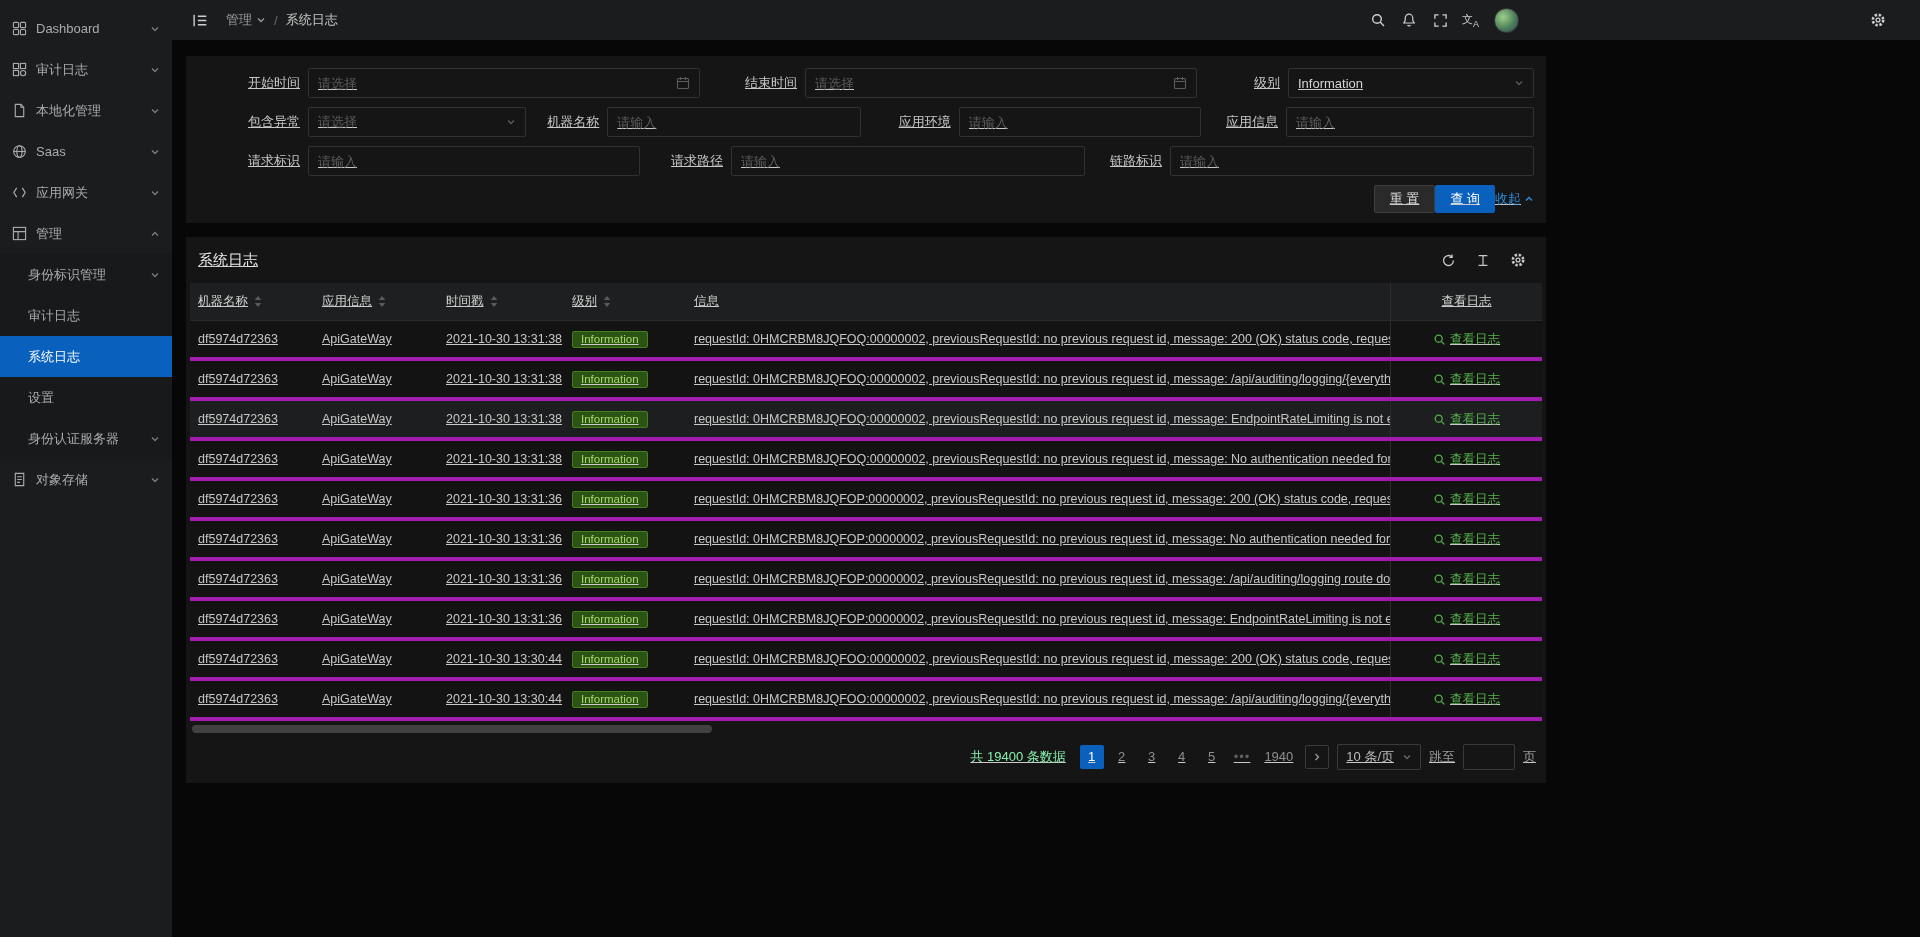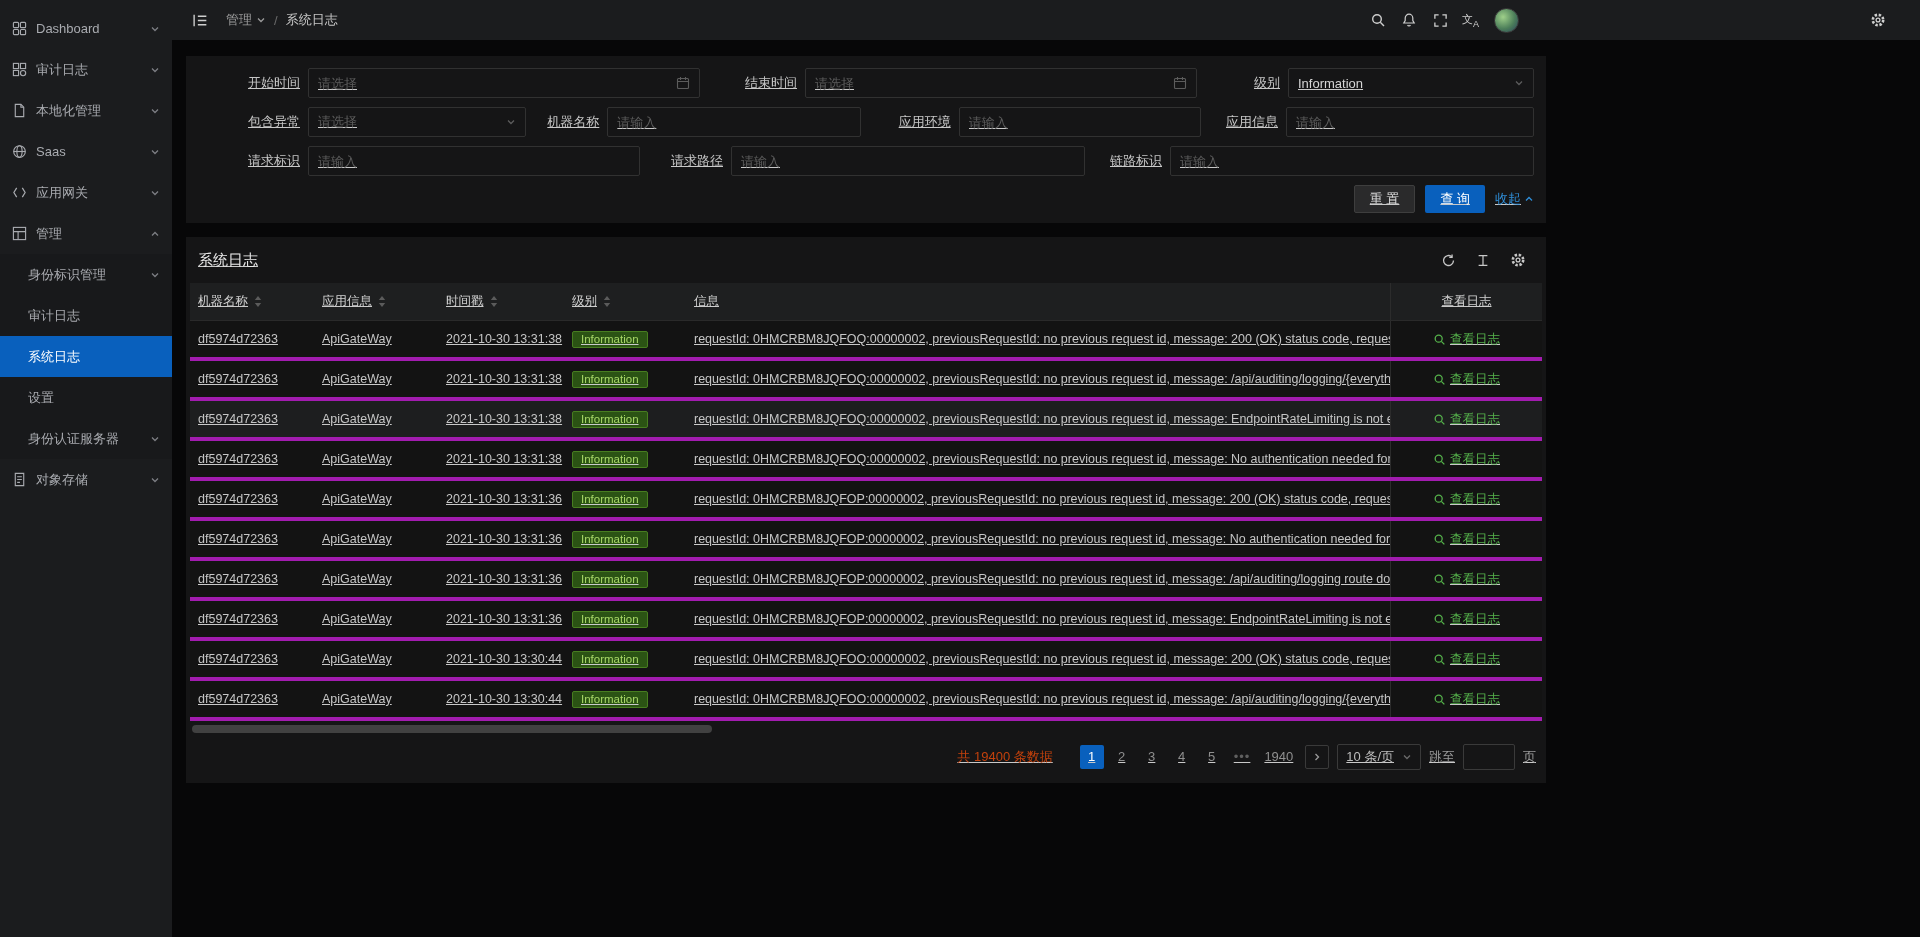--- a/index.html
+++ b/index.html
@@ -50,21 +50,21 @@
   .flabel { text-align:right; padding-right:8px; color:#c6c6c6; font-size:13px; flex:none; white-space:nowrap; }
   .fctrl { display:flex; align-items:center; gap:6px; height:30px; border:1px solid var(--border);
     border-radius:2px; padding:0 9px; background:var(--card-bg); cursor:text; }
   .fctrl input { flex:1; min-width:0; background:transparent; border:none; outline:none; color:#d6d6d6; font-size:13px;
     font-family:inherit; }
   .fctrl input::placeholder { color:#5c5c5c; }
   .fctrl .ctrl-icon { color:#5c5c5c; display:inline-flex; flex:none; }
   .fctrl .sel-placeholder { flex:1; color:#5c5c5c; font-size:13px; }
   .fctrl .sel-value { flex:1; color:#d6d6d6; font-size:13px; }
   .fctrl.is-select { cursor:pointer; }
-  .filter-actions { display:flex; justify-content:flex-end; align-items:center; gap:10px; margin-top:6px; }
+  .filter-actions { display:flex; justify-content:flex-end; align-items:center; margin-top:6px; }
   .btn { height:28px; padding:0 15px; border-radius:2px; font-size:13px; cursor:pointer; border:none; font-family:inherit; }
   .btn-default { background:#2a2a2b; border:1px solid #3e3e3e; color:#e0e0e0; }
   .btn-primary { background:var(--primary); color:#fff; }
   .collapse-link { color:var(--link-blue); font-size:13px; display:inline-flex; align-items:center; gap:3px; cursor:pointer; }
 
   
   .table-card { margin-top:14px; padding:0 4px 4px; }
   .table-title-row { height:46px; display:flex; align-items:center; padding:0 8px; }
   .table-title { font-size:15px; color:#e8e8e8; }
   .table-tools { margin-left:auto; display:flex; align-items:center; gap:20px; color:#c8c8c8; padding-right:8px; }
@@ -83,21 +83,21 @@
   .badge { display:inline-block; padding:1px 8px 2px; font-size:11.5px; border-radius:2px;
     background:var(--badge-bg); border:1px solid var(--badge-border); color:var(--badge-text); }
   .action-link { color:var(--action-green); display:inline-flex; align-items:center; gap:4px; cursor:pointer; font-size:12.5px; }
 
   .hscroll { height:12px; position:relative; margin-top:2px; }
   .hthumb { position:absolute; left:2px; top:2px; width:520px; height:8px; background:#414141; border-radius:4px; cursor:pointer; }
 
   
   .pager { height:44px; display:flex; align-items:center; justify-content:flex-end; gap:8px;
     padding-right:6px; color:#9b9b9b; font-size:13px; }
-  .pager-total { margin-right:19px; color:#c2410c; }
+  .pager-total { margin-right:6px; color:#86efac; }
   .pager-pages { display:flex; align-items:center; gap:6px; }
   .page-btn { min-width:24px; height:24px; line-height:24px; text-align:center; border-radius:2px;
     color:#8f8f8f; cursor:pointer; padding:0 4px; }
   .page-btn.active { background:var(--primary); color:#fff; }
   .page-btn.dots { color:#5f5f5f; cursor:default; letter-spacing:1px; }
   .pager-next { width:24px; height:24px; display:inline-flex; align-items:center; justify-content:center;
     border:1px solid #3a3a3a; border-radius:2px; color:#9b9b9b; cursor:pointer; }
   .pager-size { height:26px; border:1px solid #3a3a3a; border-radius:2px; display:flex; align-items:center;
     gap:8px; padding:0 8px; color:#bdbdbd; cursor:pointer; }
   .pager-size .ps-chev { color:#6a6a6a; display:inline-flex; }

